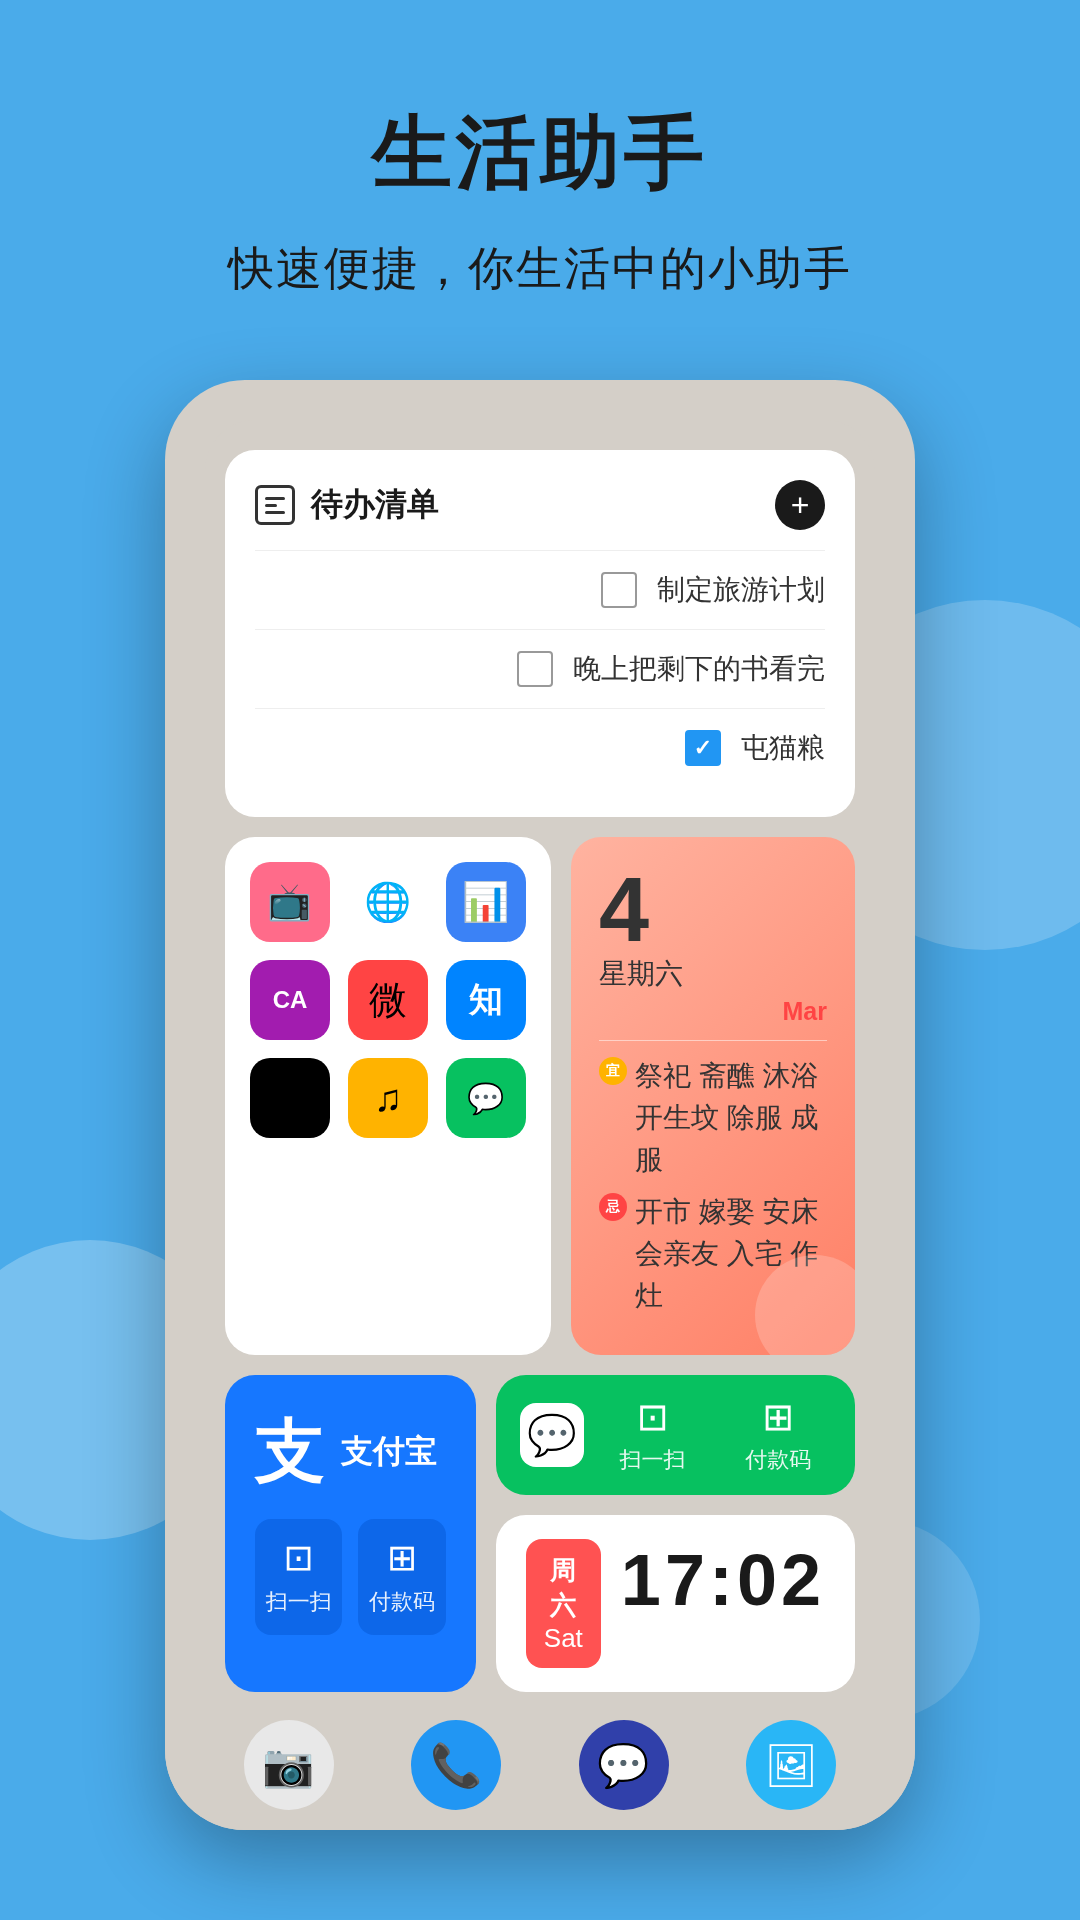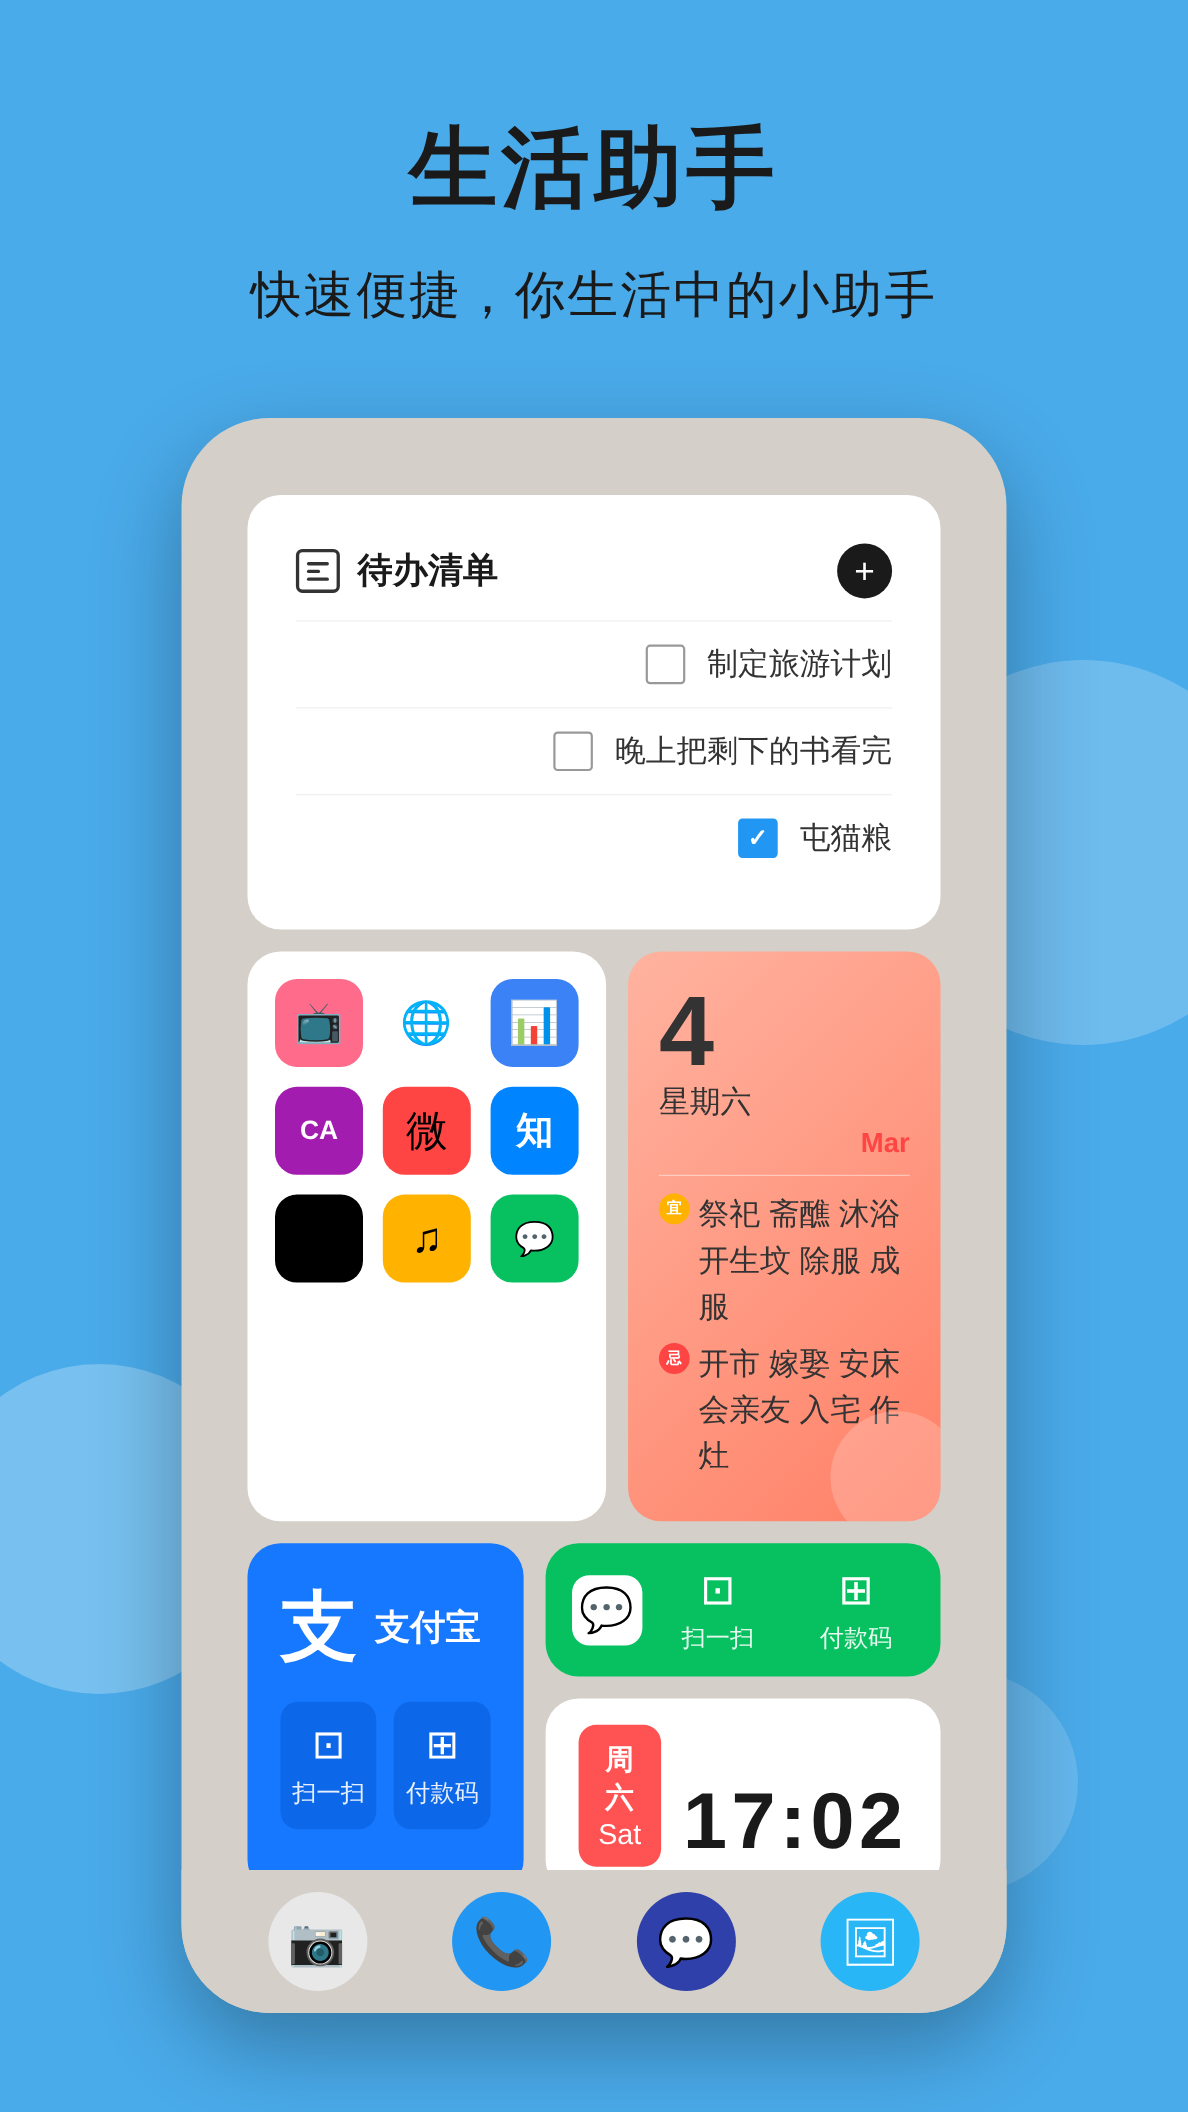--- a/index.html
+++ b/index.html
@@ -80,21 +80,21 @@
       background: #d4cfc8;
       border-radius: 50px;
       padding: 30px 20px;
       height: 100%;
     }
 
     
     .todo-widget {
       background: #ffffff;
       border-radius: 30px;
-      padding: 44px;
+      padding: 30px;
       margin-bottom: 20px;
     }
     .todo-header {
       display: flex;
       align-items: center;
       justify-content: space-between;
       margin-bottom: 20px;
     }
     .todo-header-left {
       display: flex;
@@ -348,21 +348,21 @@
       font-size: 22px;
       color: rgba(255,255,255,0.9);
     }
 
     
     .clock-widget {
       background: #ffffff;
       border-radius: 30px;
       padding: 24px 30px;
       display: flex;
-      align-items: flex-end;
+      align-items: flex-start;
       gap: 20px;
       flex: 1;
     }
     .clock-date-badge {
       background: #FF5252;
       border-radius: 16px;
       padding: 14px 18px;
       text-align: center;
     }
     .clock-weekday {

